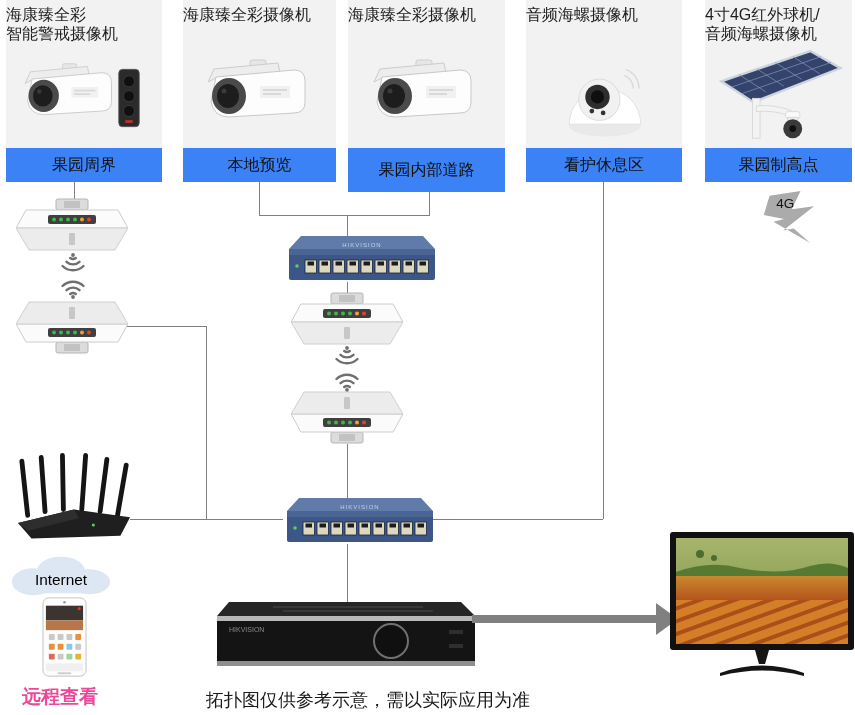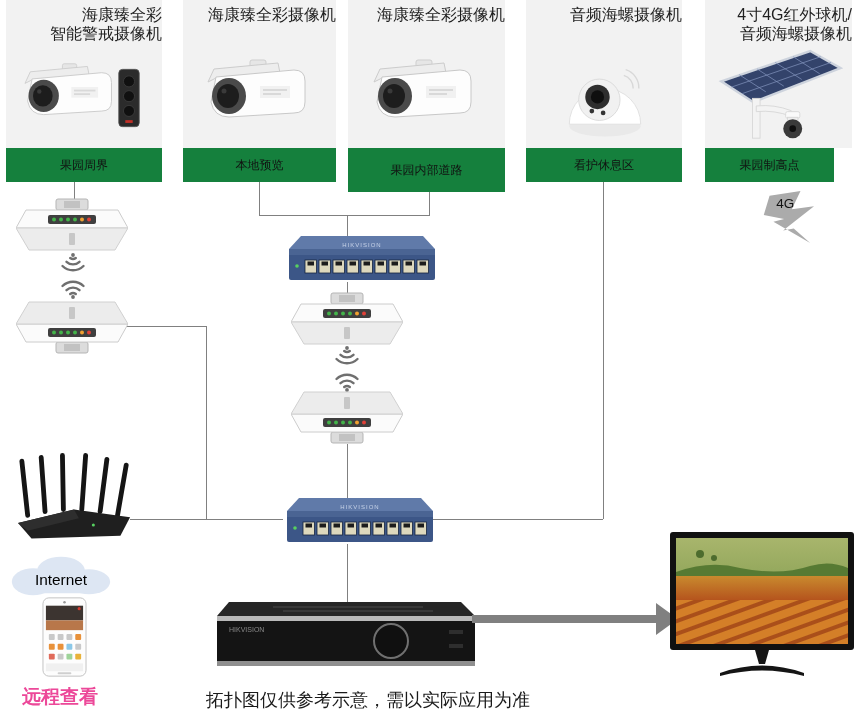--- a/index.html
+++ b/index.html
@@ -1,20 +1,20 @@
 <!DOCTYPE html>
 <html><head>
 <meta charset="utf-8">
 <style>
   html,body{margin:0;padding:0;background:#fff;font-family:"Liberation Sans","DejaVu Sans",sans-serif;}
   #canvas{position:relative;width:855px;height:715px;background:#fff;overflow:hidden;}
   .abs{position:absolute;}
   .card-bg{background:#f2f2f2;}
-  .card-title{white-space:pre-line;text-align:right;font-size:16px;line-height:19px;color:#1f1f1f;padding-top:5px;}
-  .zone-bar{background:#15803d;display:flex;align-items:center;justify-content:center;font-size:12px;color:#111;}
+  .card-title{white-space:pre-line;text-align:left;font-size:16px;line-height:19px;color:#1f1f1f;padding-top:5px;}
+  .zone-bar{background:#3b82f6;display:flex;align-items:center;justify-content:center;font-size:16px;color:#111;}
   .vline{width:1px;background:#808080;}
   .hline{height:1px;background:#808080;}
   .bold-label{font-weight:bold;font-size:19px;color:#ec4899;}
   .disclaimer{font-size:18px;color:#1a1a1a;margin-left:18px;}
   .flip{transform:scaleY(-1);}
   .arrow-shaft{background:#808080;}
   .arrow-head{width:0;height:0;border-top:16px solid transparent;border-bottom:16px solid transparent;border-left:22px solid #808080;}
   svg{display:block;}
 </style>
 </head>
@@ -179,21 +179,21 @@
           <line x1="90" y1="8" x2="118" y2="26"></line>
       </g>
       <rect x="47" y="52" width="8" height="42" fill="#f3f3f3" stroke="#d8d8d8"></rect>
       <path d="M51,60 Q70,58 88,65 L88,71 Q70,64 51,66 Z" fill="#f3f3f3" stroke="#d8d8d8"></path>
       <rect x="82" y="66" width="15" height="7" rx="2" fill="#fafafa" stroke="#d8d8d8"></rect>
       <rect x="84" y="72" width="11" height="4" fill="#ededed" stroke="#d8d8d8"></rect>
       <circle cx="89.5" cy="84" r="10" fill="#3a3a3a"></circle>
       <circle cx="89.5" cy="84" r="3.5" fill="#0f0f0f"></circle>
     </svg>
   </div>
-  <div class="abs zone-bar" style="left:705px;top:148px;width:129px;height:34px">果园制高点</div>
+  <div class="abs zone-bar" style="left:705px;top:148px;width:147px;height:34px">果园制高点</div>
 
   <div class="abs" style="left:754px;top:188px">
     <svg width="64" height="58" viewBox="0 0 66 60">
       <path d="M16,8 L48,3 L39,22 L62,19 L30,44 L41,42 L58,57 L20,35 L31,32 L10,28 Z" fill="#ababab"></path>
       <text x="23" y="21" font-size="14" fill="#111">4G</text>
     </svg>
   </div>
 
   <div class="abs" style="left:16px;top:198px">
     <svg width="112" height="58" viewBox="0 0 112 58">

